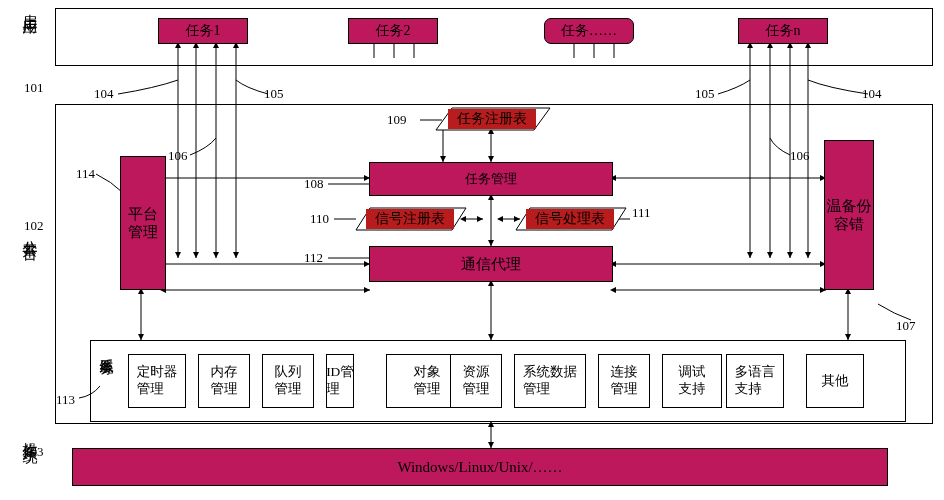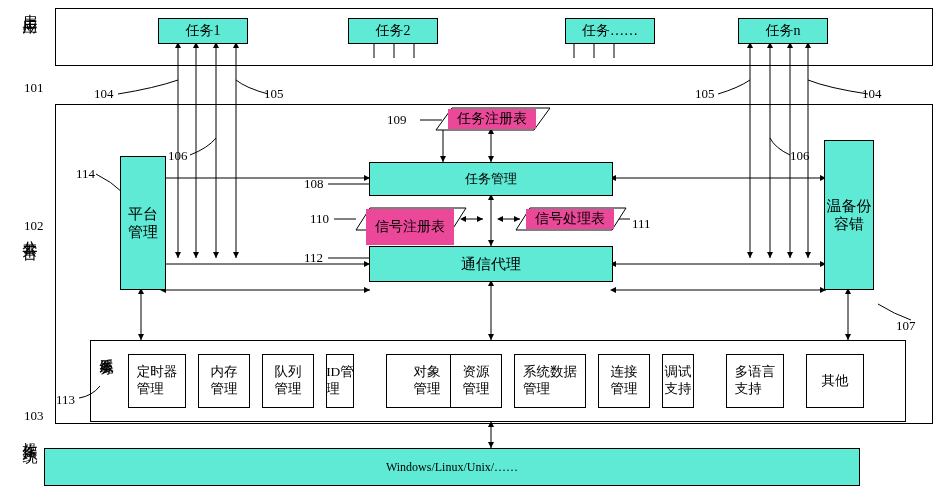--- a/index.html
+++ b/index.html
@@ -1,23 +1,23 @@
 <!DOCTYPE html>
 <html><head>
 <meta charset="utf-8">
 <style>
 * { margin: 0; padding: 0; box-sizing: border-box; }
 body { font-family: "SimSun", "Microsoft YaHei", serif; position: relative; width: 944px; height: 500px; background: #fff; }
 svg { position: absolute; top: 0; left: 0; }
-.box { position: absolute; border: 1.5px solid #000; background: #5eead4; display: flex; align-items: center; justify-content: center; text-align: center; font-size: 14px; }
+.box { position: absolute; border: 1.5px solid #000; background: #be185d; display: flex; align-items: center; justify-content: center; text-align: center; font-size: 14px; }
 .vlabel { position: absolute; writing-mode: vertical-rl; text-orientation: upright; font-size: 15px; letter-spacing: 2px; }
 .num { position: absolute; font-size: 13px; }
 .vert { display: flex; flex-direction: column; line-height: 1.2; }
 .svc { position:absolute; border:1.5px solid #000; background:#fff; display:flex; flex-direction:column; align-items:center; justify-content:center; font-size:13.5px; line-height:1.25; top:354px; height:54px; }
-.para { position:absolute; background:#ec4899; font-size:14px; display:flex; align-items:center; justify-content:center; }
+.para { position:absolute; background:#b91c1c; font-size:14px; display:flex; align-items:center; justify-content:center; }
 </style>
 </head>
 <body>
 
 <svg width="944" height="500">
   <defs>
     <marker id="arr" markerWidth="8" markerHeight="8" refX="6" refY="3" orient="auto">
       <path d="M0,0 L6,3 L0,6 Z" fill="#000"></path>
     </marker>
     <marker id="arrS" markerWidth="8" markerHeight="8" refX="2" refY="3" orient="auto">
@@ -99,21 +99,21 @@
   <polygon points="370,208 466,208 452,230 356,230" fill="#fff" stroke="#000"></polygon>
 
   <polygon points="530,208 626,208 612,230 516,230" fill="#fff" stroke="#000"></polygon>
 </svg>
 
 <div class="box" style="left:55px; top:8px; width:878px; height:58px; background:transparent;"></div>
 <div class="vlabel" style="left:20px; top:2px;">上层应用</div>
 
 <div class="box" style="left:158px; top:18px; width:90px; height:26px;">任务1</div>
 <div class="box" style="left:348px; top:18px; width:90px; height:26px;">任务2</div>
-<div class="box" style="left:565px; top:18px; width:90px; height:26px;">任务……</div>
+<div class="box" style="left:544px; top:18px; width:90px; height:26px;border-radius:7px;">任务……</div>
 <div class="box" style="left:738px; top:18px; width:90px; height:26px;">任务n</div>
 
 <div class="num" style="left:24px; top:80px;">101</div>
 <div class="num" style="left:94px; top:86px;">104</div>
 <div class="num" style="left:264px; top:86px;">105</div>
 <div class="num" style="left:695px; top:86px;">105</div>
 <div class="num" style="left:862px; top:86px;">104</div>
 
 <div class="box" style="left:55px; top:104px; width:878px; height:320px; background:transparent;"></div>
 <div class="vlabel" style="left:20px; top:228px;">公共平台</div>
@@ -131,24 +131,24 @@
 
 <div class="box vert" style="left:824px; top:140px; width:50px; height:150px; font-size:15px;">
   <span style="white-space:pre;">温备份
 容错</span>
 </div>
 
 <div class="box" style="left:369px; top:162px; width:244px; height:34px; font-size:13px;">任务管理</div>
 <div class="num" style="left:304px; top:176px;">108</div>
 
 <div class="para" style="left:448px; top:109px; width:88px; height:20px;">任务注册表</div>
-<div class="para" style="left:366px; top:209px; width:88px; height:36px;">信号注册表</div>
+<div class="para" style="left:366px; top:209px; width:88px; height:20px;">信号注册表</div>
 <div class="para" style="left:526px; top:209px; width:88px; height:20px;">信号处理表</div>
 <div class="num" style="left:310px; top:211px;">110</div>
-<div class="num" style="left:632px; top:216px;">111</div>
+<div class="num" style="left:632px; top:205px;">111</div>
 
 <div class="box" style="left:369px; top:246px; width:244px; height:36px; font-size:15px;">通信代理</div>
 <div class="num" style="left:304px; top:250px;">112</div>
 <div class="num" style="left:896px; top:318px;">107</div>
 
 <div class="box" style="left:90px; top:340px; width:816px; height:82px; background:transparent;"></div>
 <div class="vlabel" style="left:97px; top:347px; font-size:14px; letter-spacing:1px;">系统服务</div>
 <div class="num" style="left:56px; top:392px;">113</div>
 
 <div class="svc" style="left:128px;  width:58px;">
@@ -176,27 +176,27 @@
 管理</span>
   </div>
 <div class="svc" style="left:514px;  width:72px;">
     <span style="white-space:pre;">系统数据
 管理</span>
   </div>
 <div class="svc" style="left:598px;  width:52px;">
     <span style="white-space:pre;">连接
 管理</span>
   </div>
-<div class="svc" style="left:662px;  width:32px;">
+<div class="svc" style="left:662px;  width:60px;">
     <span style="white-space:pre;">调试
 支持</span>
   </div>
 <div class="svc" style="left:726px;  width:58px;">
     <span style="white-space:pre;">多语言
 支持</span>
   </div>
 <div class="svc" style="left:806px;  width:58px;">
     <span style="white-space:pre;">其他</span>
   </div>
 
-<div class="box" style="left:44px; top:448px; width:816px; height:38px; font-size:12px;">Windows/Linux/Unix/……</div>
+<div class="box" style="left:72px; top:448px; width:816px; height:38px; font-size:15px;">Windows/Linux/Unix/……</div>
 <div class="vlabel" style="left:20px; top:430px;">操作系统</div>
-<div class="num" style="left:24px; top:408px;">103</div>
+<div class="num" style="left:24px; top:444px;">103</div>
 
 </body></html>

